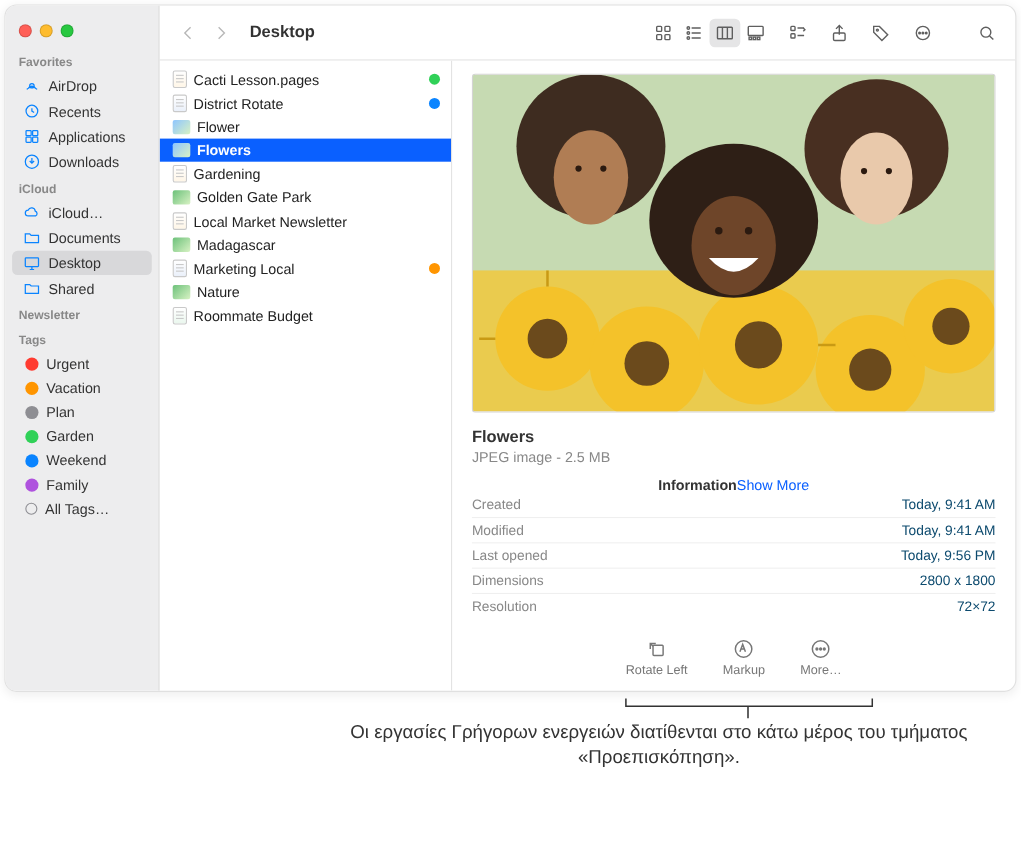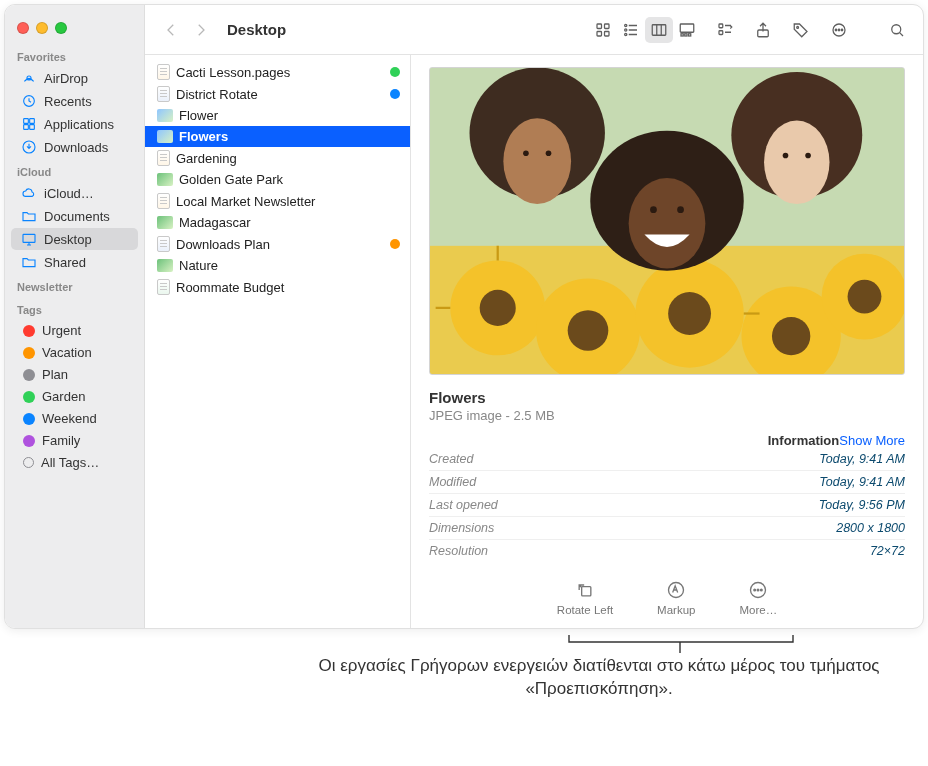--- a/index.html
+++ b/index.html
@@ -56,28 +56,28 @@
 .ftag { width: 10px; height: 10px; border-radius: 50%; }
 .ftag.green { background: #30d158; }
 .ftag.blue { background: #0a84ff; }
 .ftag.orange { background: #ff9500; }
 .ftag.yellow { background: #ffcc00; }
 .preview { flex: 1; padding: 12px 18px 0 18px; display: flex; flex-direction: column; overflow: hidden; }
 .prevbox { width: 100%; aspect-ratio: 1.42; background: linear-gradient(#cfe0bd 0 55%, #eacb4e 55% 100%); border: 1px solid #d4d4d4; border-radius: 3px; position: relative; overflow: hidden; }
 .prevbox svg { position: absolute; inset: 0; width: 100%; height: 100%; }
 .ptitle { font-size: 15px; font-weight: 700; margin-top: 14px; color: #333; }
 .psub { font-size: 13px; color: #888; margin-top: 2px; }
-.infohdr { display: flex; justify-content: flex-end; align-items: center; margin-top: 10px; }
+.infohdr { display: flex; justify-content: center; align-items: center; margin-top: 10px; }
 .infohdr .ih { font-size: 13px; font-weight: 700; color: #333; }
 .infohdr .more { font-size: 13px; color: #0a60ff; }
-.irow { display: flex; justify-content: space-between; font-size: 12.5px; padding: 4px 0; border-bottom: 1px solid #efefef; font-style: italic; }
+.irow { display: flex; justify-content: space-between; font-size: 12.5px; padding: 4px 0; border-bottom: 1px solid #efefef; }
 .irow .k { color: #888; }
 .irow .v { color: #0c4a6e; }
 .irow:last-of-type { border-bottom: none; }
-.actions { display: flex; justify-content: center; gap: 44px; margin-top: 18px; padding-bottom: 12px; }
+.actions { display: flex; justify-content: center; gap: 32px; margin-top: 18px; padding-bottom: 12px; }
 .abtn { display: flex; flex-direction: column; align-items: center; gap: 4px; color: #777; cursor: default; }
 .abtn svg { width: 20px; height: 20px; stroke: currentColor; fill: none; stroke-width: 1.6; }
 .abtn span { font-size: 11.5px; }
 .caption { position: absolute; left: 300px; right: 30px; top: 655px; text-align: center; color: #333; font-size: 17px; line-height: 1.35; }
 .bracket { position: absolute; left: 568px; top: 634px; width: 226px; height: 20px; }
 .bracket svg { width: 100%; height: 100%; stroke: #333; fill: none; stroke-width: 1.4; }
 </style>
 </head>
 <body>
 
@@ -322,21 +322,21 @@
             <div class="frow">
               <span class="ficon doc pages"></span>
               <span class="fname">Local Market Newsletter</span>
             </div>
             <div class="frow">
               <span class="ficon jpg3"></span>
               <span class="fname">Madagascar</span>
             </div>
             <div class="frow">
               <span class="ficon doc key"></span>
-              <span class="fname">Downloads Plan</span>
+              <span class="fname">Marketing Local</span>
               <span class="ftag orange"></span>
             </div>
             <div class="frow">
               <span class="ficon jpg3"></span>
               <span class="fname">Nature</span>
             </div>
             <div class="frow">
               <span class="ficon doc numbers"></span>
               <span class="fname">Roommate Budget</span>
             </div>

